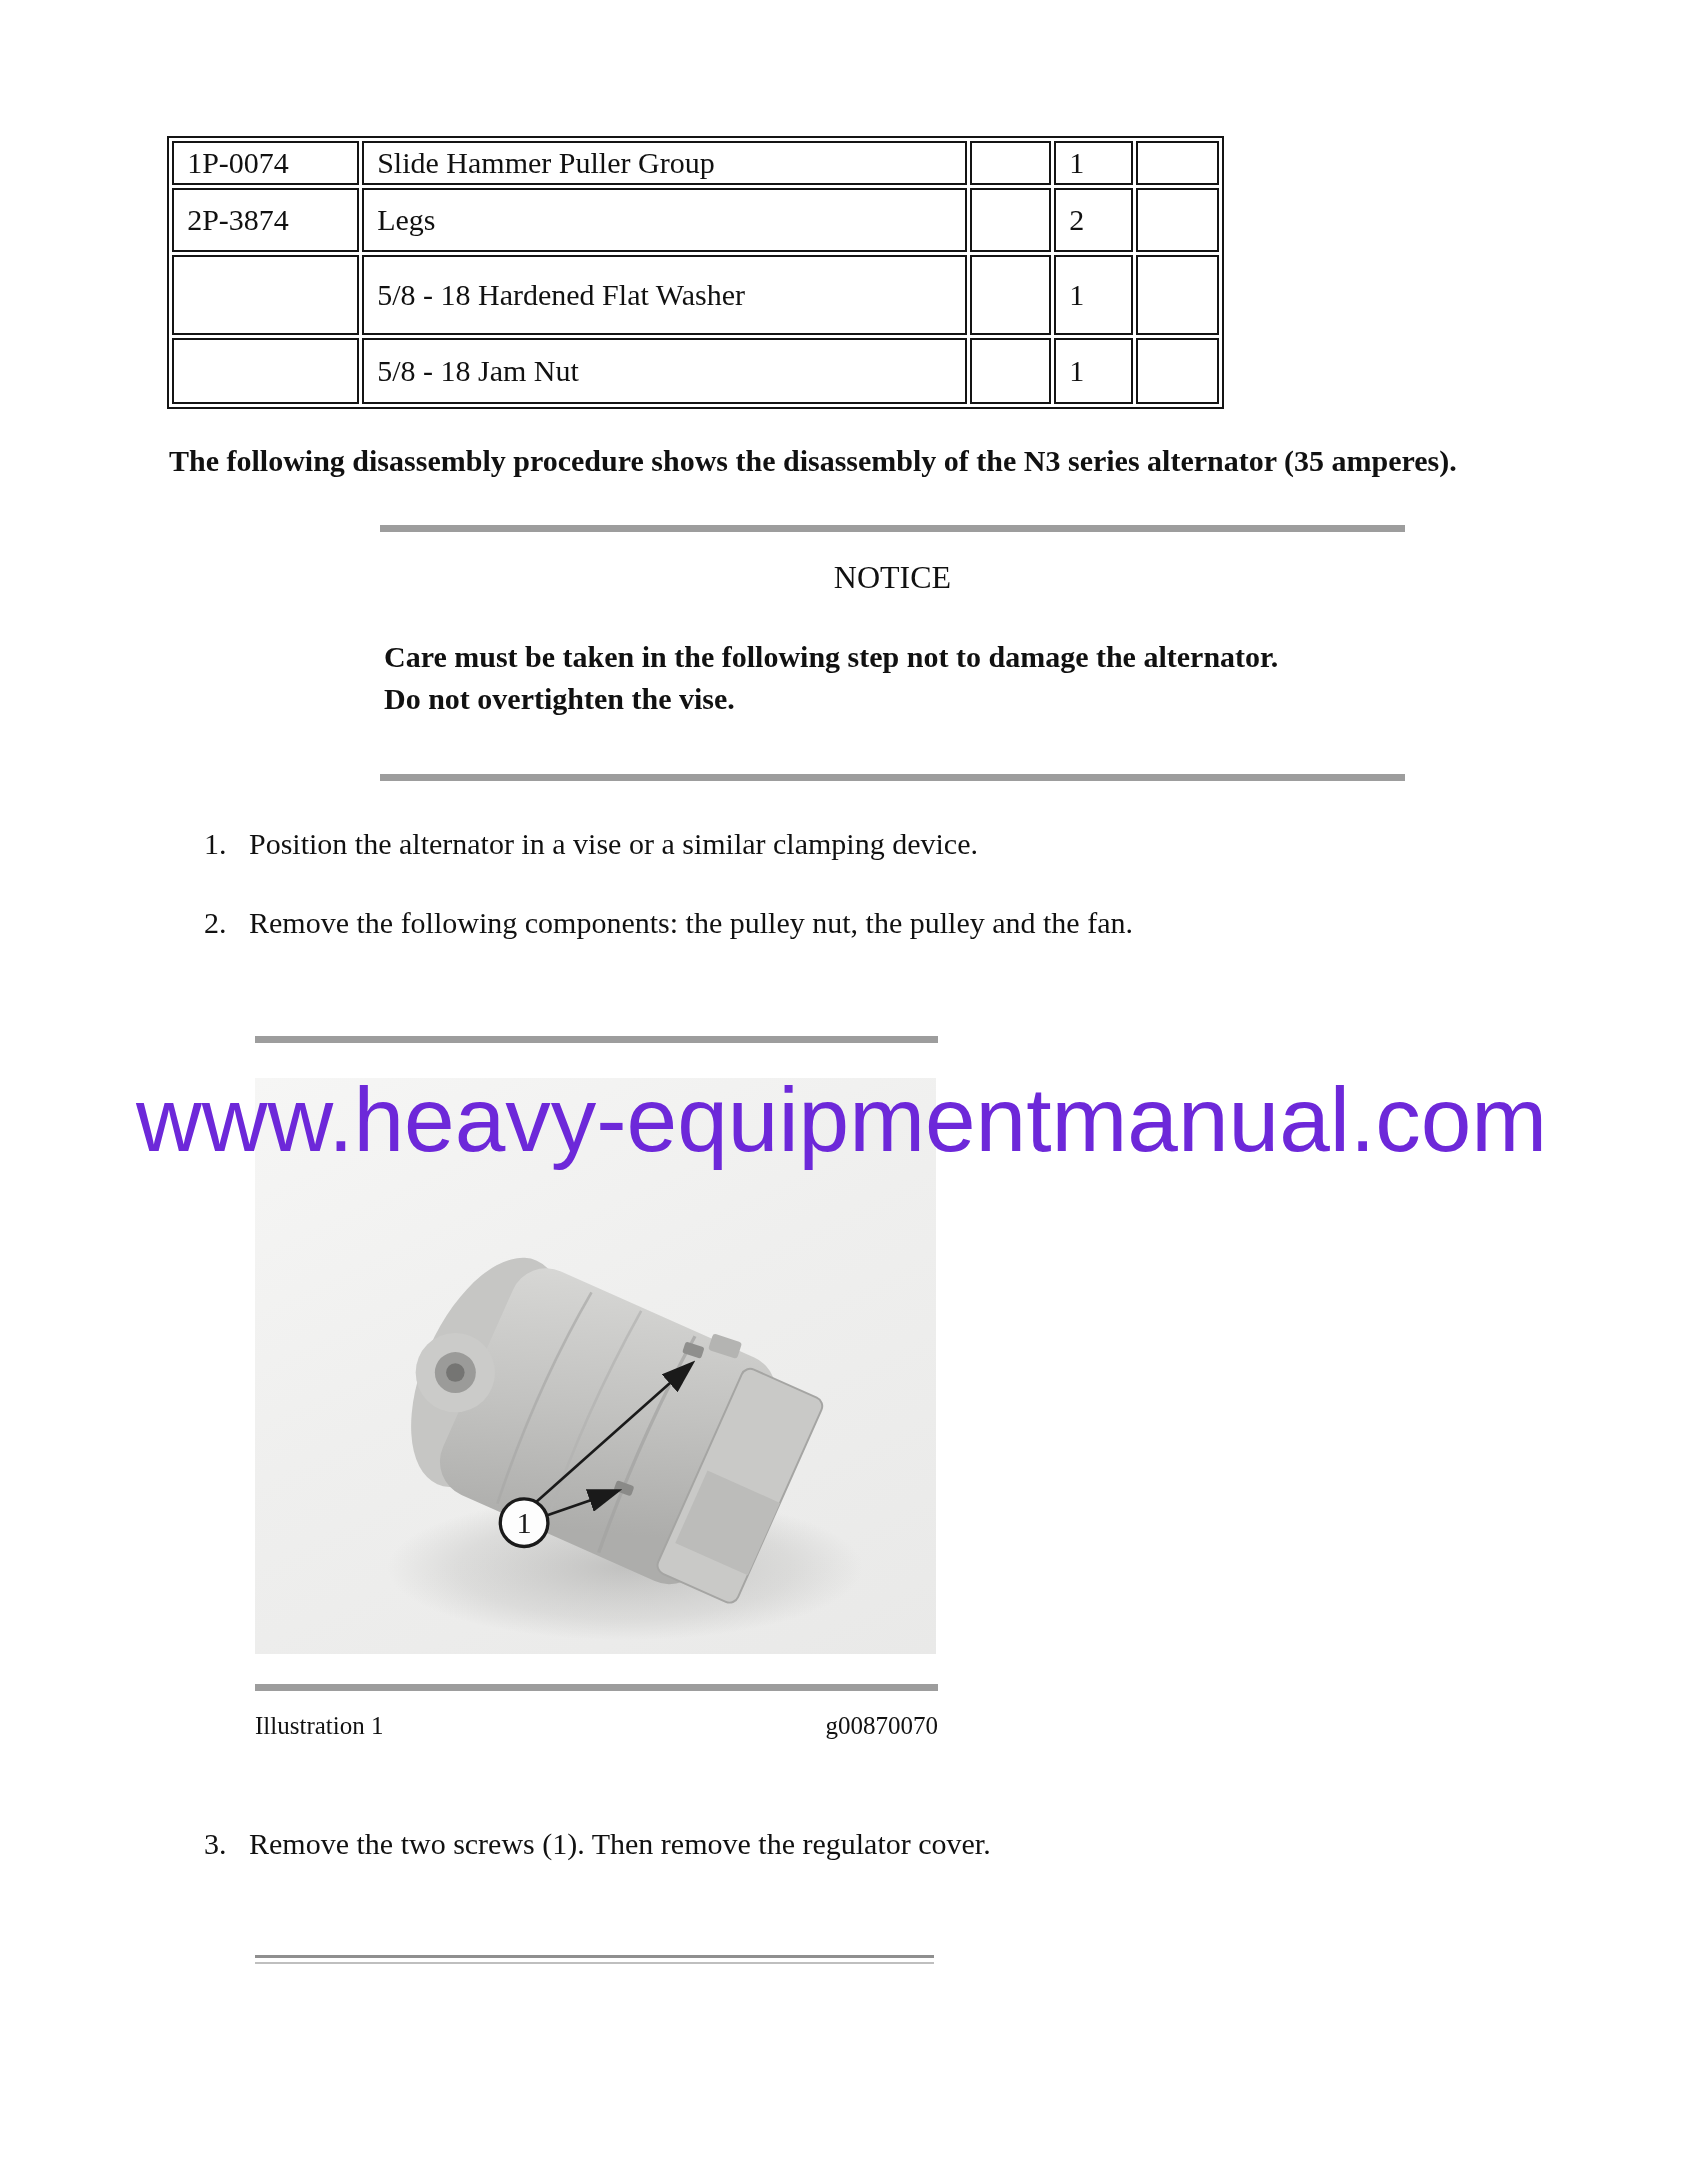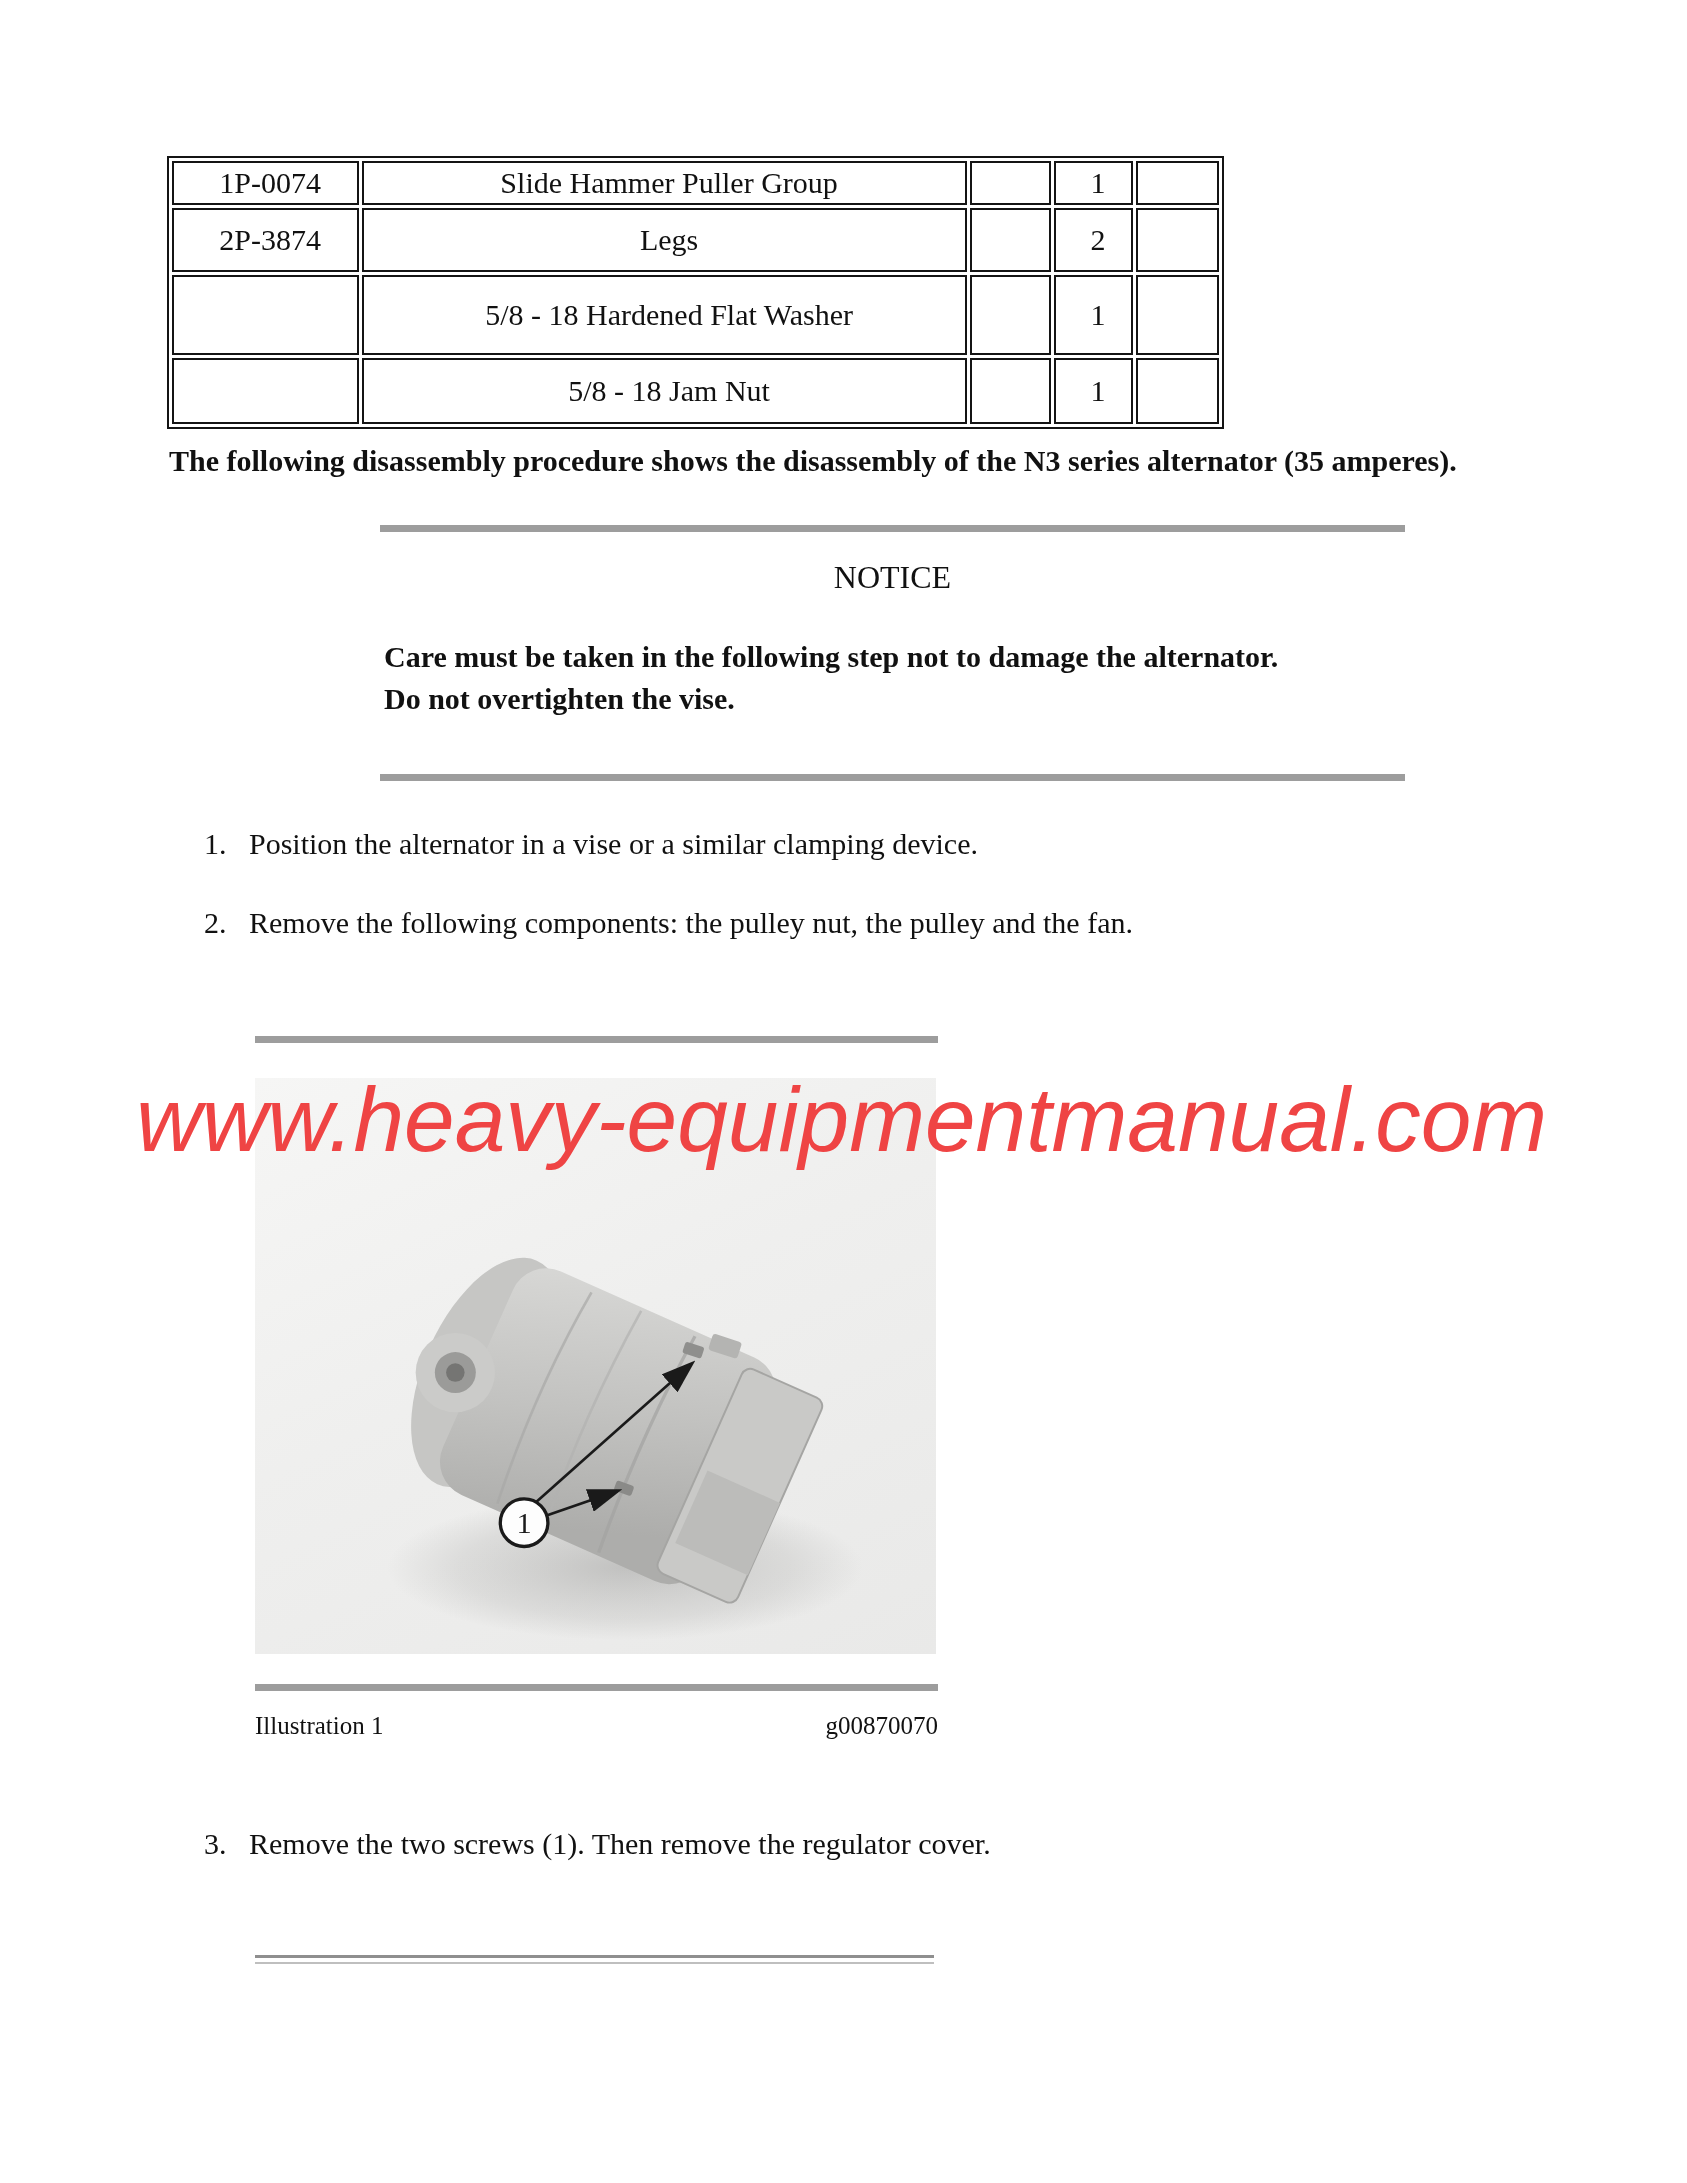--- a/index.html
+++ b/index.html
@@ -7,25 +7,24 @@
     width:1687px; height:2183px;
     background:#ffffff;
     position:relative;
     font-family:"Liberation Serif", serif;
     color:#111111;
     overflow:hidden;
   }
 
   
   table.parts {
-    position:absolute; left:167px; top:156px;
+    position:absolute; left:167px; top:136px;
     border-collapse:separate; border-spacing:3.3px;
     border:2.6px solid #141414;
     table-layout:fixed;
-    text-align:center;
   }
   table.parts td {
     border:2.6px solid #141414;
     box-sizing:border-box;
     font-size:30px;
     padding:0 4px 0 13.2px;
     vertical-align:middle;
     white-space:nowrap;
     overflow:hidden;
   }
@@ -193,21 +192,21 @@
     <rect x="544" y="612" width="28" height="16" rx="4" fill="#8a8a88" transform="rotate(20 558 620)"></rect>
 
     <line x1="424" y1="642" x2="660" y2="432" stroke="#1a1a1a" stroke-width="4" marker-end="url(#ah)"></line>
     <line x1="441" y1="661" x2="548" y2="624" stroke="#1a1a1a" stroke-width="4" marker-end="url(#ah)"></line>
 
     <circle cx="407" cy="672" r="36" fill="#fdfdfd" stroke="#1a1a1a" stroke-width="5"></circle>
     <text x="407" y="688" text-anchor="middle" font-size="46" font-family="Liberation Serif, serif" fill="#1a1a1a">1</text>
   </svg>
 </div>
 
-<div class="watermark" style="color: #ef4444; font-style: italic;">www.heavy-equipmentmanual.com</div>
+<div class="watermark" style="color: #6d28d9;">www.heavy-equipmentmanual.com</div>
 
 <div class="rule" style="left:255px; top:1684px; width:683px;"></div>
 
 <div class="caption">
   <span class="cap-left">Illustration 1</span>
   <span class="cap-right">g00870070</span>
 </div>
 
 <div class="step" style="top:1827px;">
   <span class="num">3.</span><span>Remove the two screws (1). Then remove the regulator cover.</span>

